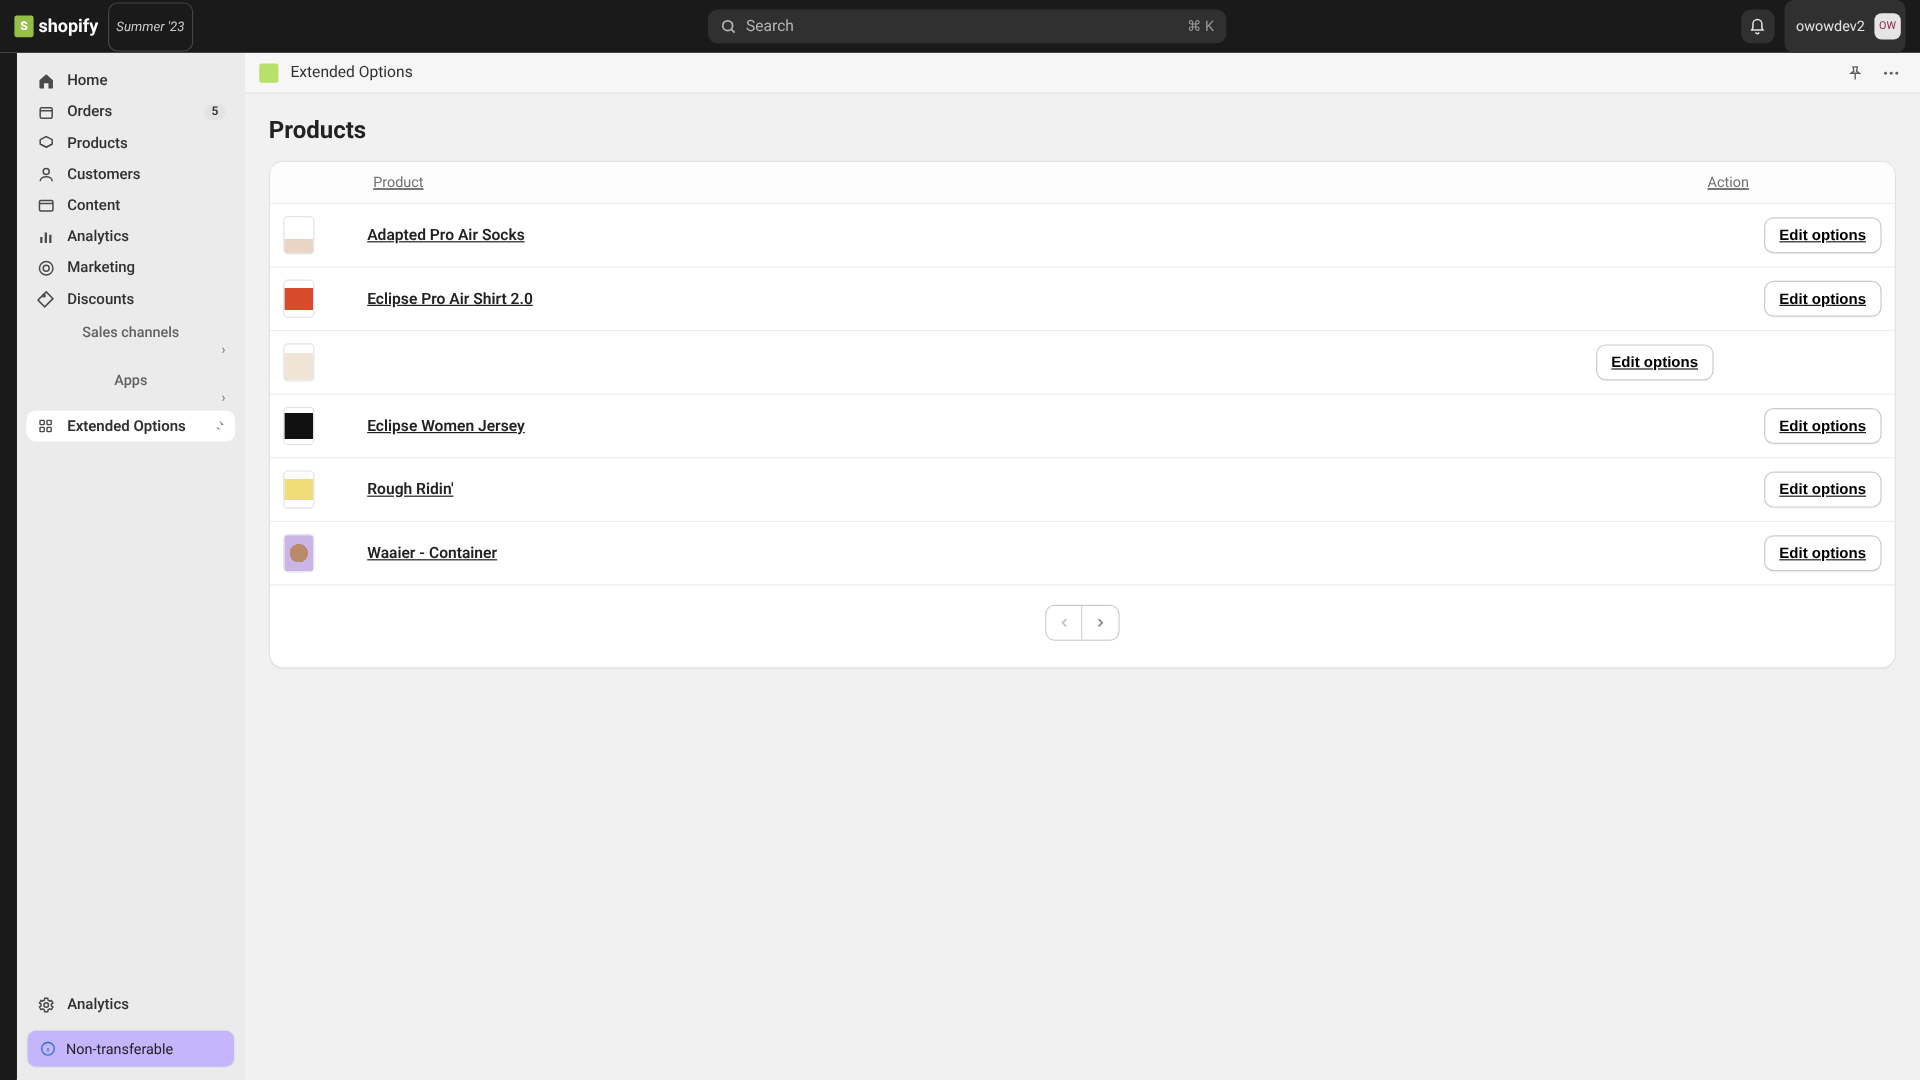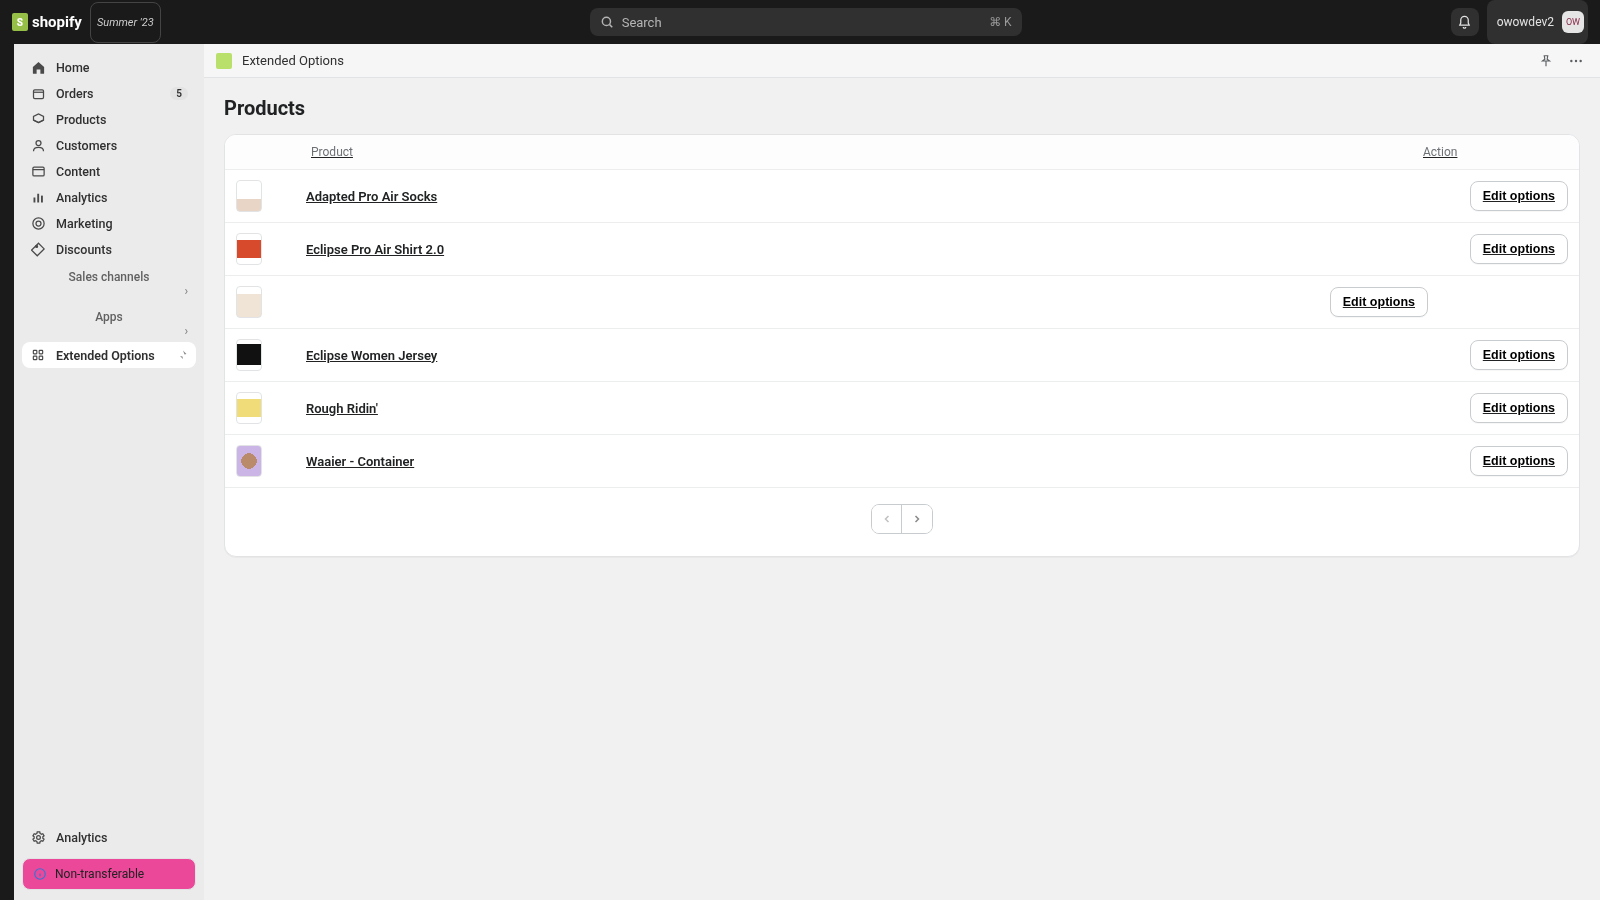--- a/index.html
+++ b/index.html
@@ -23,21 +23,21 @@
   
   .sidebar { position: fixed; top: 44px; left: 14px; bottom: 0; width: 190px; background: #ebebeb; padding: 10px 8px; display: flex; flex-direction: column; z-index: 40; }
   .nav-item { display: flex; align-items: center; gap: 10px; padding: 5px 8px; border-radius: 8px; color: #303030; font-weight: 550; font-size: 12.5px; cursor: pointer; }
   .nav-item .ico { width: 16px; height: 16px; display: flex; align-items: center; justify-content: center; color: #4a4a4a; }
   .nav-item.selected { background: #fff; font-weight: 600; }
   .nav-item .count { margin-left: auto; font-size: 10px; background: #e3e3e3; border-radius: 8px; padding: 1px 6px; color: #303030; font-weight: 600; }
   .nav-item .pin { margin-left: auto; color: #8a8a8a; }
   .section-label { font-size: 12px; color: #616161; padding: 8px 8px 4px; font-weight: 550; display: flex; align-items: center; cursor: pointer; flex-direction: column; }
   .section-label .chev { margin-left: auto; color: #8a8a8a; }
   .sidebar-bottom { margin-top: auto; }
-  .nontransfer { margin-top: 8px; background: #ec4899; border-radius: 8px; padding: 8px 10px; display: flex; align-items: center; gap: 8px; color: #202223; font-size: 12px; border: 1px solid #e1e3e5; }
+  .nontransfer { margin-top: 8px; background: #c4b5fd; border-radius: 8px; padding: 8px 10px; display: flex; align-items: center; gap: 8px; color: #202223; font-size: 12px; border: 1px solid #e1e3e5; }
 
   
   .apphdr { position: fixed; top: 44px; left: 204px; right: 0; height: 34px; background: #f6f6f7; border-bottom: 1px solid #e1e3e5; display: flex; align-items: center; padding: 0 12px; gap: 10px; z-index: 30; }
   .app-ico { width: 16px; height: 16px; background: #b9e06a; border-radius: 2px; }
   .apphdr .title { font-size: 13px; color: #303030; font-weight: 450; }
   .apphdr .right { margin-left: auto; display: flex; align-items: center; gap: 6px; }
   .apphdr .pinbtn, .apphdr .morebtn { width: 24px; height: 24px; display: flex; align-items: center; justify-content: center; border-radius: 6px; color: #5c5f62; cursor: pointer; }
 
   
   .main { position: absolute; top: 78px; left: 204px; right: 0; bottom: 0; padding: 18px 20px; overflow: auto; }

